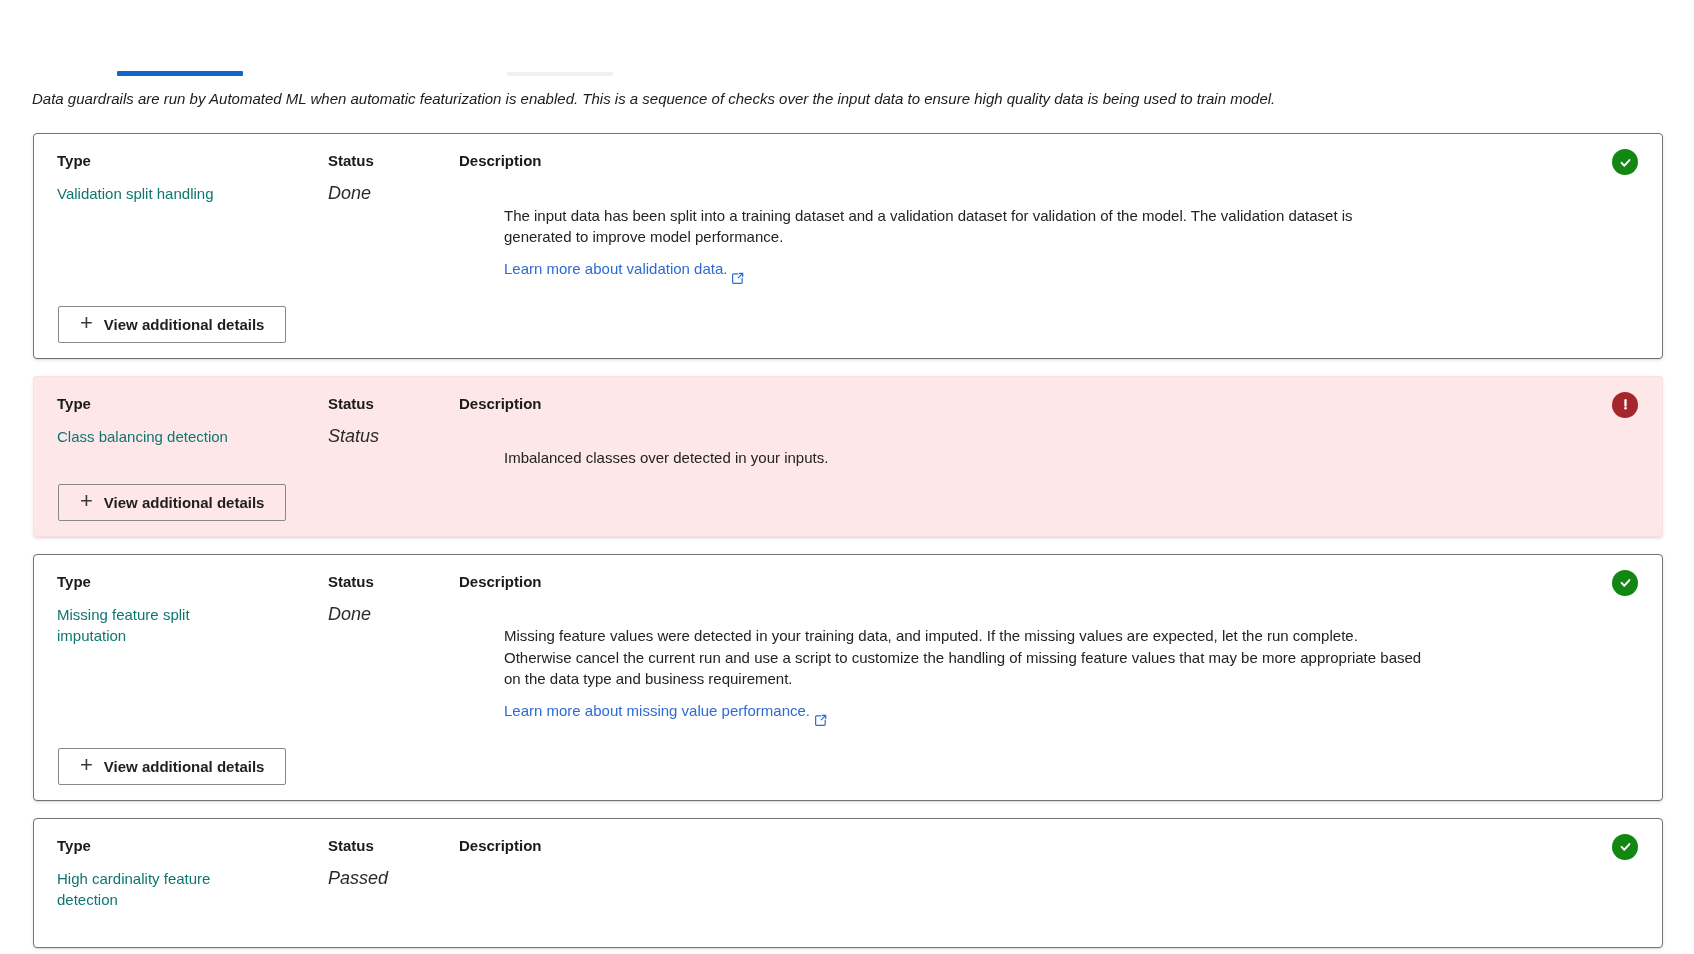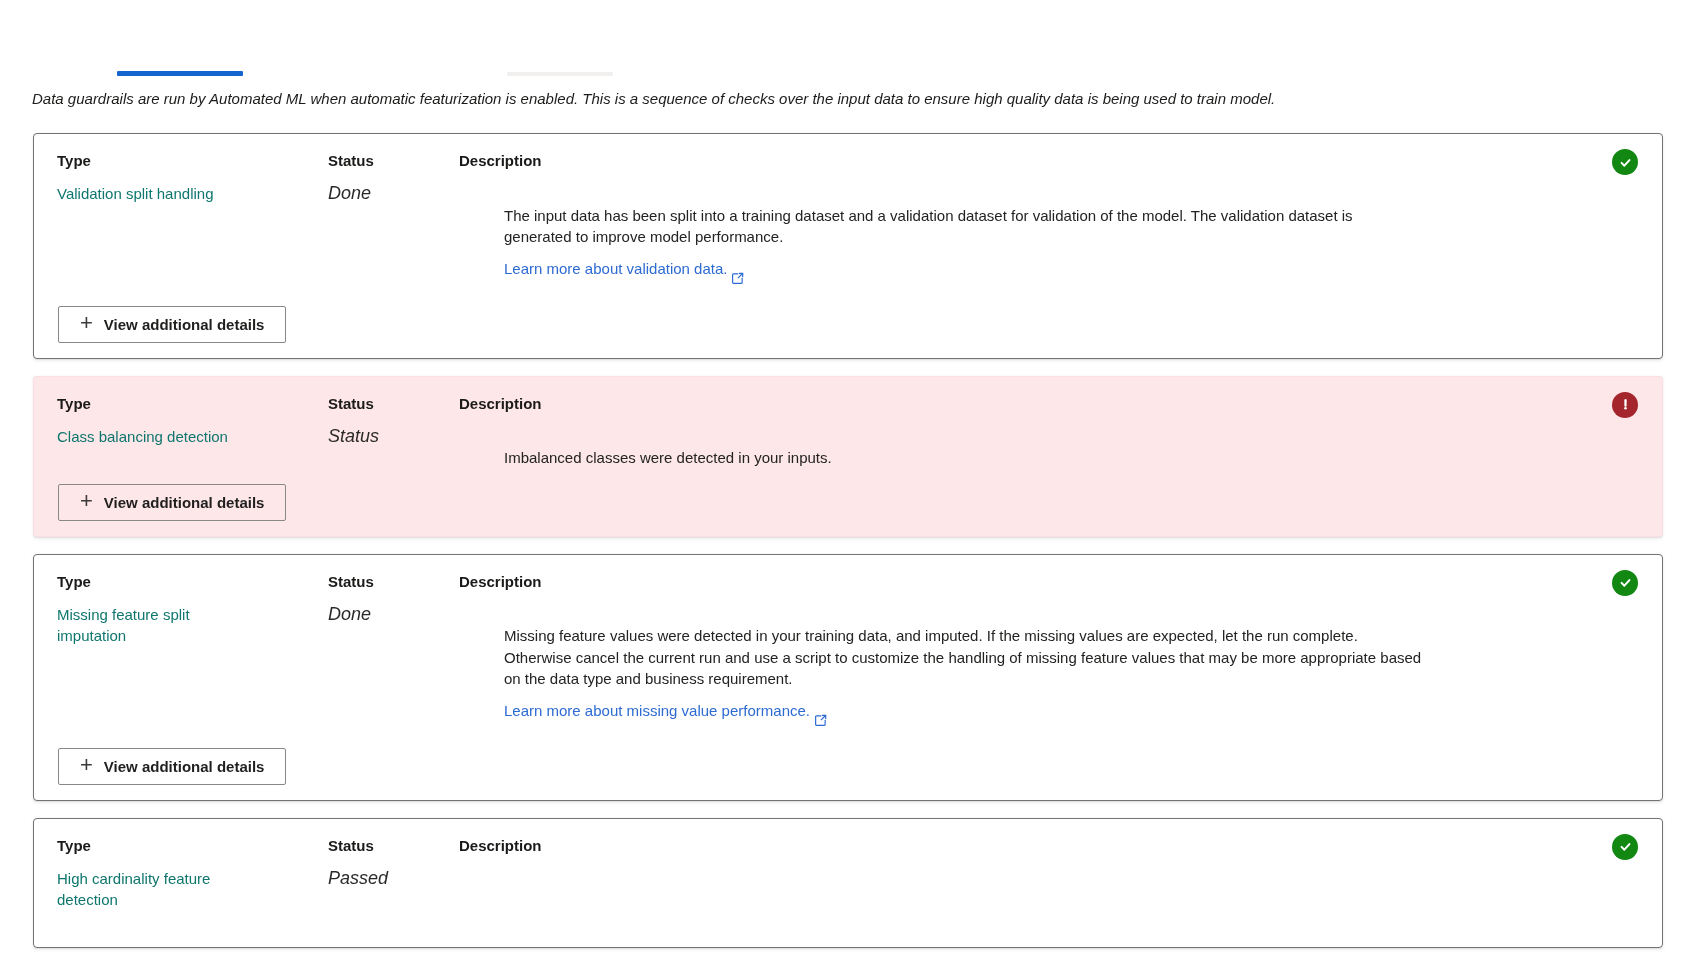--- a/index.html
+++ b/index.html
@@ -139,21 +139,21 @@
   </div>
 
   <div class="card alert">
     <div class="card-grid">
       <div class="col-header">Type</div>
       <div class="col-header">Status</div>
       <div class="col-header">Description</div>
       <div class="cell-type">Class balancing detection</div>
       <div class="cell-status">Status</div>
       <div class="cell-desc">
-        <span>Imbalanced classes were detected in your inputs.</span>
+        <span>Imbalanced classes over detected in your inputs.</span>
       </div>
     </div>
     <button class="details-btn">
       <span class="plus-glyph">+</span>
       <span>View additional details</span>
     </button>
     <div class="status-icon error">
       <svg width="15" height="15" viewBox="0 0 16 16">
           <path d="M8 3.4v5.8" fill="none" stroke="#ffffff" stroke-width="2.4" stroke-linecap="round"></path>
           <circle cx="8" cy="12" r="1.4" fill="#ffffff"></circle>

